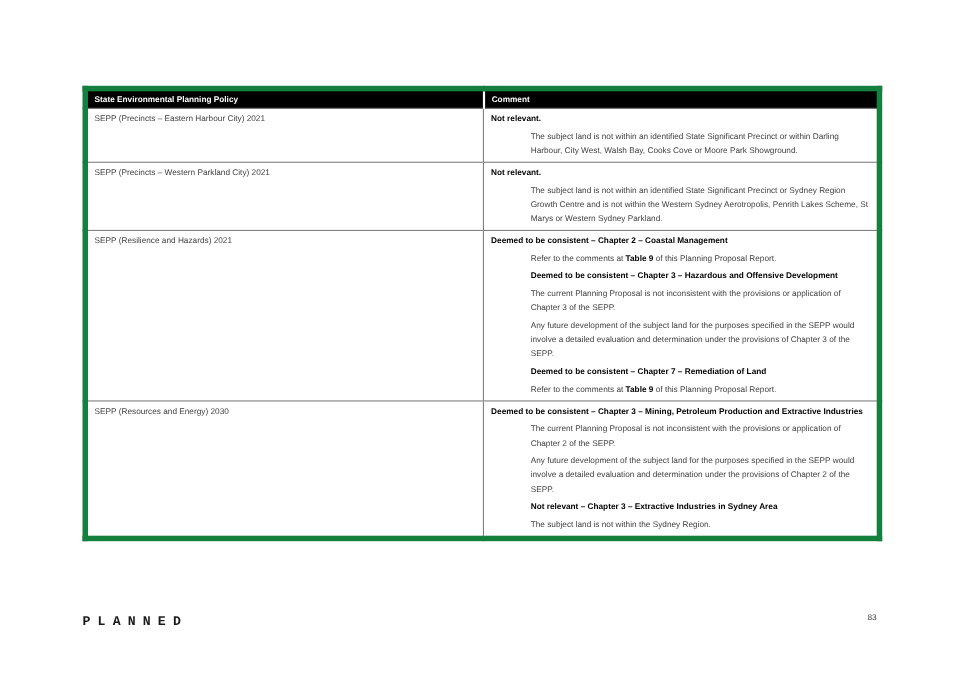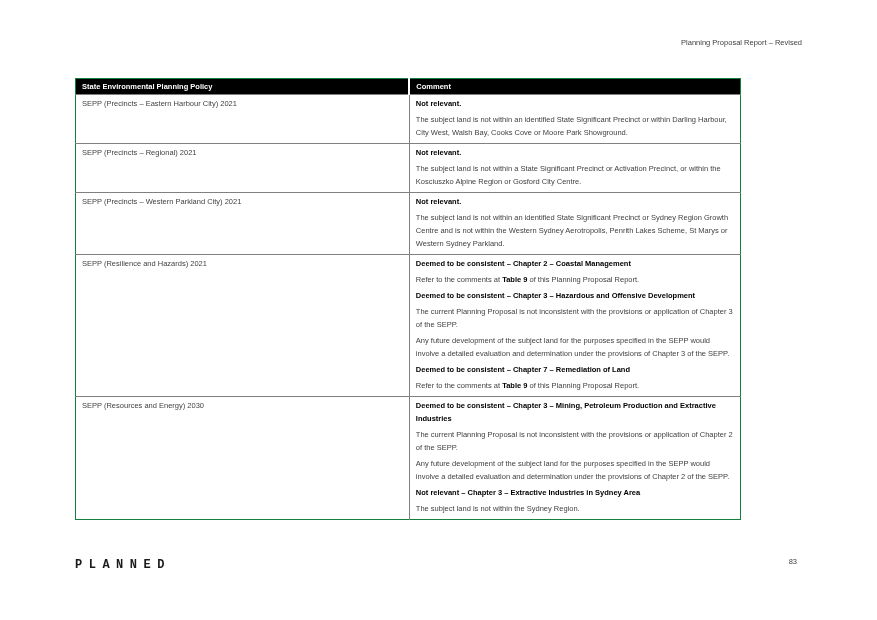--- a/index.html
+++ b/index.html
@@ -18,24 +18,24 @@
     right: 75px;
     text-align: right;
     font-size: 7.5px;
     line-height: 11px;
     color: #404040;
   }
   .sepp-table {
     position: absolute;
     top: 78px;
     left: 75px;
-    width: 666px;
+    width: 727px;
     border-collapse: collapse;
     table-layout: fixed;
-    border: 1px solid #15803d;
+    border: 5px solid #15803d;
   }
   .sepp-table th {
     background: #000000;
     color: #ffffff;
     font-weight: bold;
     font-size: 7.5px;
     line-height: 9px;
     text-align: left;
     padding: 3px 6px;
   }
@@ -48,21 +48,21 @@
     font-size: 7.5px;
     line-height: 13px;
     color: #3f3f3f;
     padding: 2px 6px 4px 6px;
     border-top: 1px solid #808080;
   }
   .sepp-table td.policy-cell {
     border-right: 1px solid #808080;
   }
   .comment-cell .para b { color: #000000; }
-  .comment-cell .para + .para { margin-top: 3px; }
+  .comment-cell .para + .para { margin-top: 3px; margin-left: 36px; }
   .footer-logo {
     position: absolute;
     left: 75px;
     top: 558px;
     font-family: Liberation Mono, monospace;
     font-weight: bold;
     font-size: 12px;
     letter-spacing: 6.5px;
     color: #1a1a1a;
     white-space: nowrap;
@@ -74,43 +74,35 @@
     font-size: 7.5px;
     color: #404040;
   }
 </style>
 </head>
 <body>
 
 <div class="page">
 
   <div class="doc-header">
-    <div>Planning Proposal Report – Revised</div>
   </div>
 
   <table class="sepp-table">
     <thead>
       <tr>
         <th class="policy-col">State Environmental Planning Policy</th>
         <th class="comment-col">Comment</th>
       </tr>
     </thead>
     <tbody id="table-body">
         <tr>
           <td class="policy-cell">SEPP (Precincts – Eastern Harbour City) 2021</td>
           <td class="comment-cell">
             <div class="para"><b>Not relevant.</b></div>
             <div class="para">The subject land is not within an identified State Significant Precinct or within Darling Harbour, City West, Walsh Bay, Cooks Cove or Moore Park Showground.</div>
-          </td>
-        </tr>
-        <tr>
-          <td class="policy-cell">SEPP (Precincts – Regional) 2021</td>
-          <td class="comment-cell">
-            <div class="para"><b>Not relevant.</b></div>
-            <div class="para">The subject land is not within a State Significant Precinct or Activation Precinct, or within the Kosciuszko Alpine Region or Gosford City Centre.</div>
           </td>
         </tr>
         <tr>
           <td class="policy-cell">SEPP (Precincts – Western Parkland City) 2021</td>
           <td class="comment-cell">
             <div class="para"><b>Not relevant.</b></div>
             <div class="para">The subject land is not within an identified State Significant Precinct or Sydney Region Growth Centre and is not within the Western Sydney Aerotropolis, Penrith Lakes Scheme, St Marys or Western Sydney Parkland.</div>
           </td>
         </tr>
         <tr>

